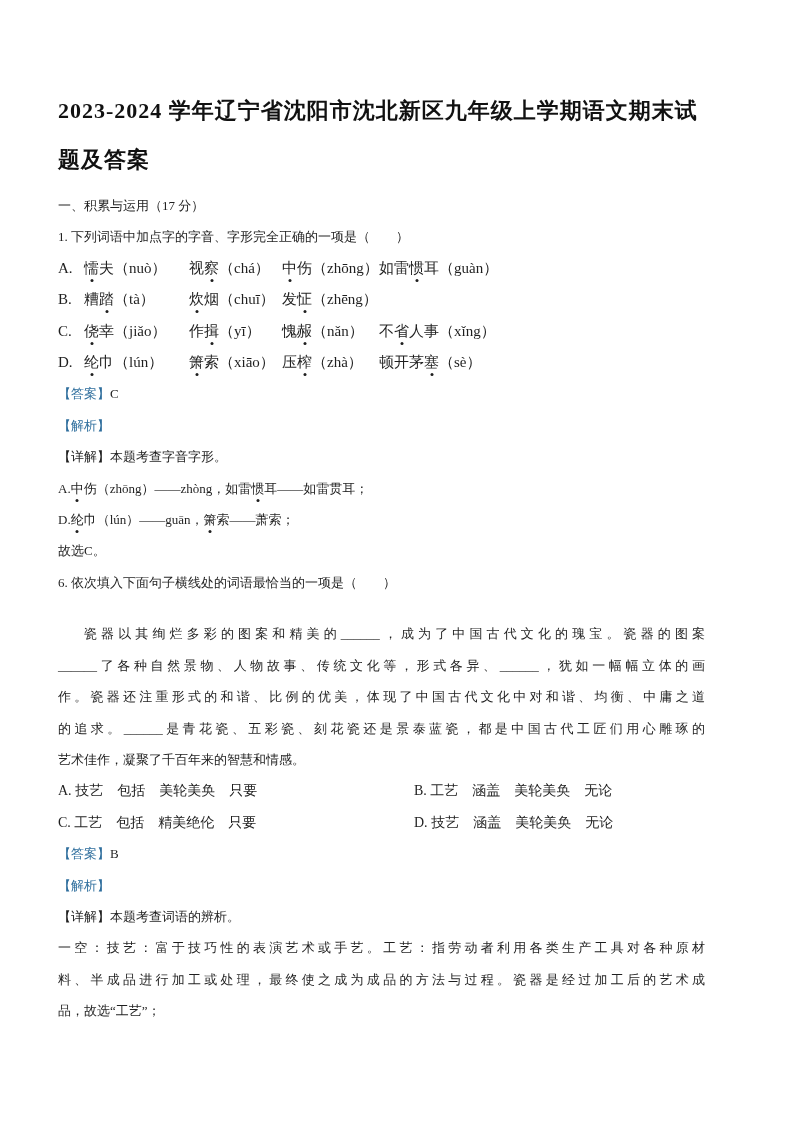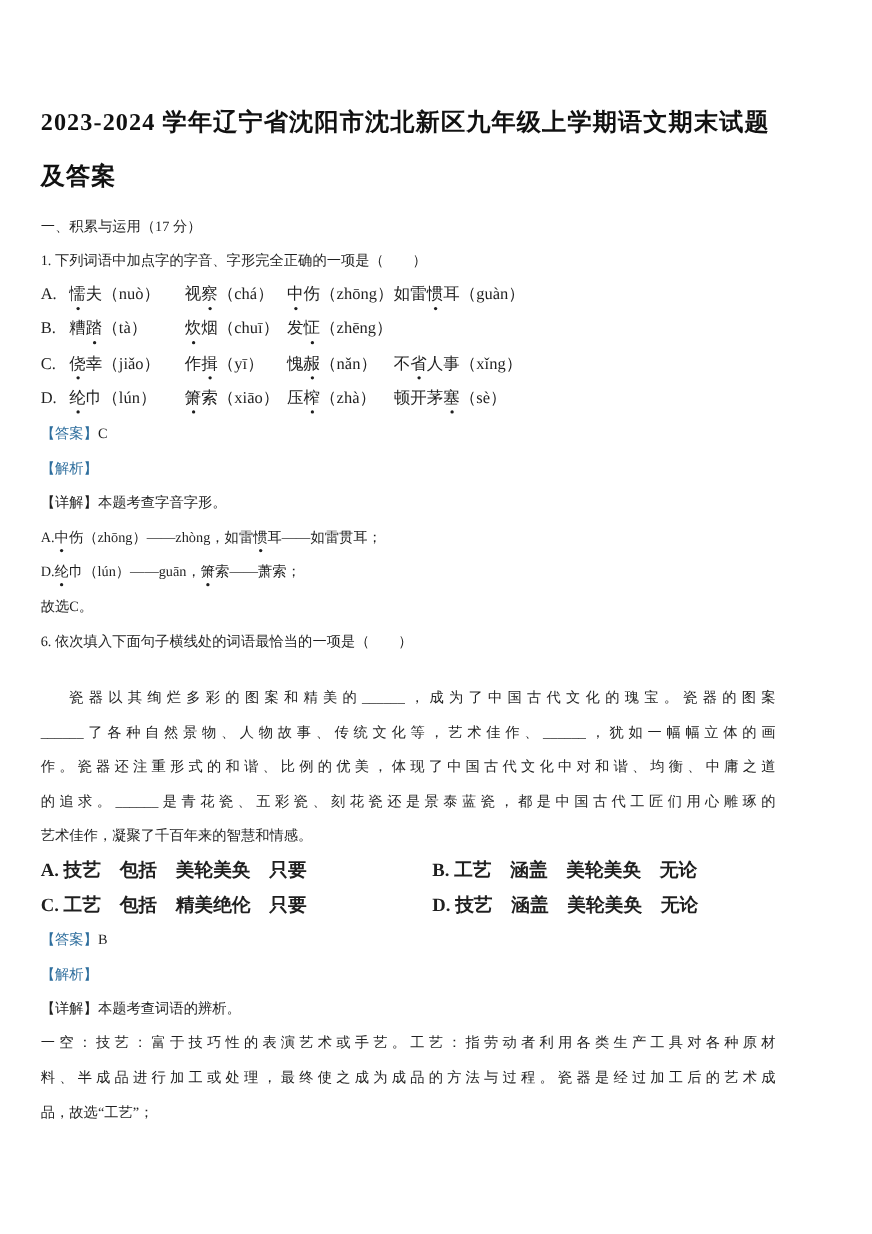--- a/index.html
+++ b/index.html
@@ -2,38 +2,38 @@
 <html><head>
 <meta charset="utf-8">
 <style>
   html, body { margin: 0; padding: 0; background: #ffffff; }
   body {
     width: 793px; height: 1122px;
     font-family: "Liberation Serif", "DejaVu Serif", serif;
     color: #1f1f1f;
     overflow: hidden;
   }
-  .page { padding: 86px 88px 0 37px; box-sizing: border-box; width: 793px; height: 1122px; }
+  .page { padding: 86px 88px 0 58px; box-sizing: border-box; width: 793px; height: 1122px; }
   .title {
     font-size: 22px; font-weight: bold; line-height: 49px;
     letter-spacing: 1px; margin: 0 0 6px 0; color: #111;
   }
   .line { font-size: 13px; line-height: 31.4px; white-space: pre-wrap; }
   .fill { text-align: justify; text-align-last: justify; }
   .indent { text-indent: 2em; margin-top: 20px; }
   .blue { color: #2e6e9d; }
   .opt-grid-row {
     display: grid;
     grid-template-columns: 26px 105px 93px 97px auto;
     font-size: 15px; line-height: 31.4px;
   }
   .q2-opts {
     display: grid;
     grid-template-columns: 356px auto;
-    font-size: 17px; line-height: 31.4px; font-weight: bold;
+    font-size: 14px; line-height: 31.4px;
   }
   .dot { position: relative; }
   .dot::after {
     content: "";
     position: absolute;
     left: 50%; transform: translateX(-50%);
     bottom: -6px;
     width: 3px; height: 3px;
     border-radius: 50%;
     background: #1f1f1f;
@@ -85,21 +85,21 @@
   <div class="line"><span>【详解】</span><span>本题考查字音字形。</span></div>
 
   <div class="line">A.<span class="dot">中</span>伤（zhōng）——zhòng，如雷<span class="dot">惯</span>耳——如雷贯耳；</div>
   <div class="line">D.<span class="dot">纶</span>巾（lún）——guān，<span class="dot">箫</span>索——萧索；</div>
   <div class="line">故选C。</div>
 
   <div class="line">6. 依次填入下面句子横线处的词语最恰当的一项是（　　）</div>
 
   <div>
     <div class="line fill indent">瓷器以其绚烂多彩的图案和精美的______，成为了中国古代文化的瑰宝。瓷器的图案</div>
-    <div class="line fill">______了各种自然景物、人物故事、传统文化等，艺术佳作、______，犹如一幅幅立体的画</div>
+    <div class="line fill">______了各种自然景物、人物故事、传统文化等，形式各异、______，犹如一幅幅立体的画</div>
     <div class="line fill">作。瓷器还注重形式的和谐、比例的优美，体现了中国古代文化中对和谐、均衡、中庸之道</div>
     <div class="line fill">的追求。______是青花瓷、五彩瓷、刻花瓷还是景泰蓝瓷，都是中国古代工匠们用心雕琢的</div>
     <div class="line">艺术佳作，凝聚了千百年来的智慧和情感。</div>
   </div>
 
   <div class="q2-opts">
     <div><span>A.</span> <span>技艺　包括　美轮美奂　只要</span></div>
     <div><span>B.</span> <span>工艺　涵盖　美轮美奂　无论</span></div>
     <div><span>C.</span> <span>工艺　包括　精美绝伦　只要</span></div>
     <div><span>D.</span> <span>技艺　涵盖　美轮美奂　无论</span></div>

